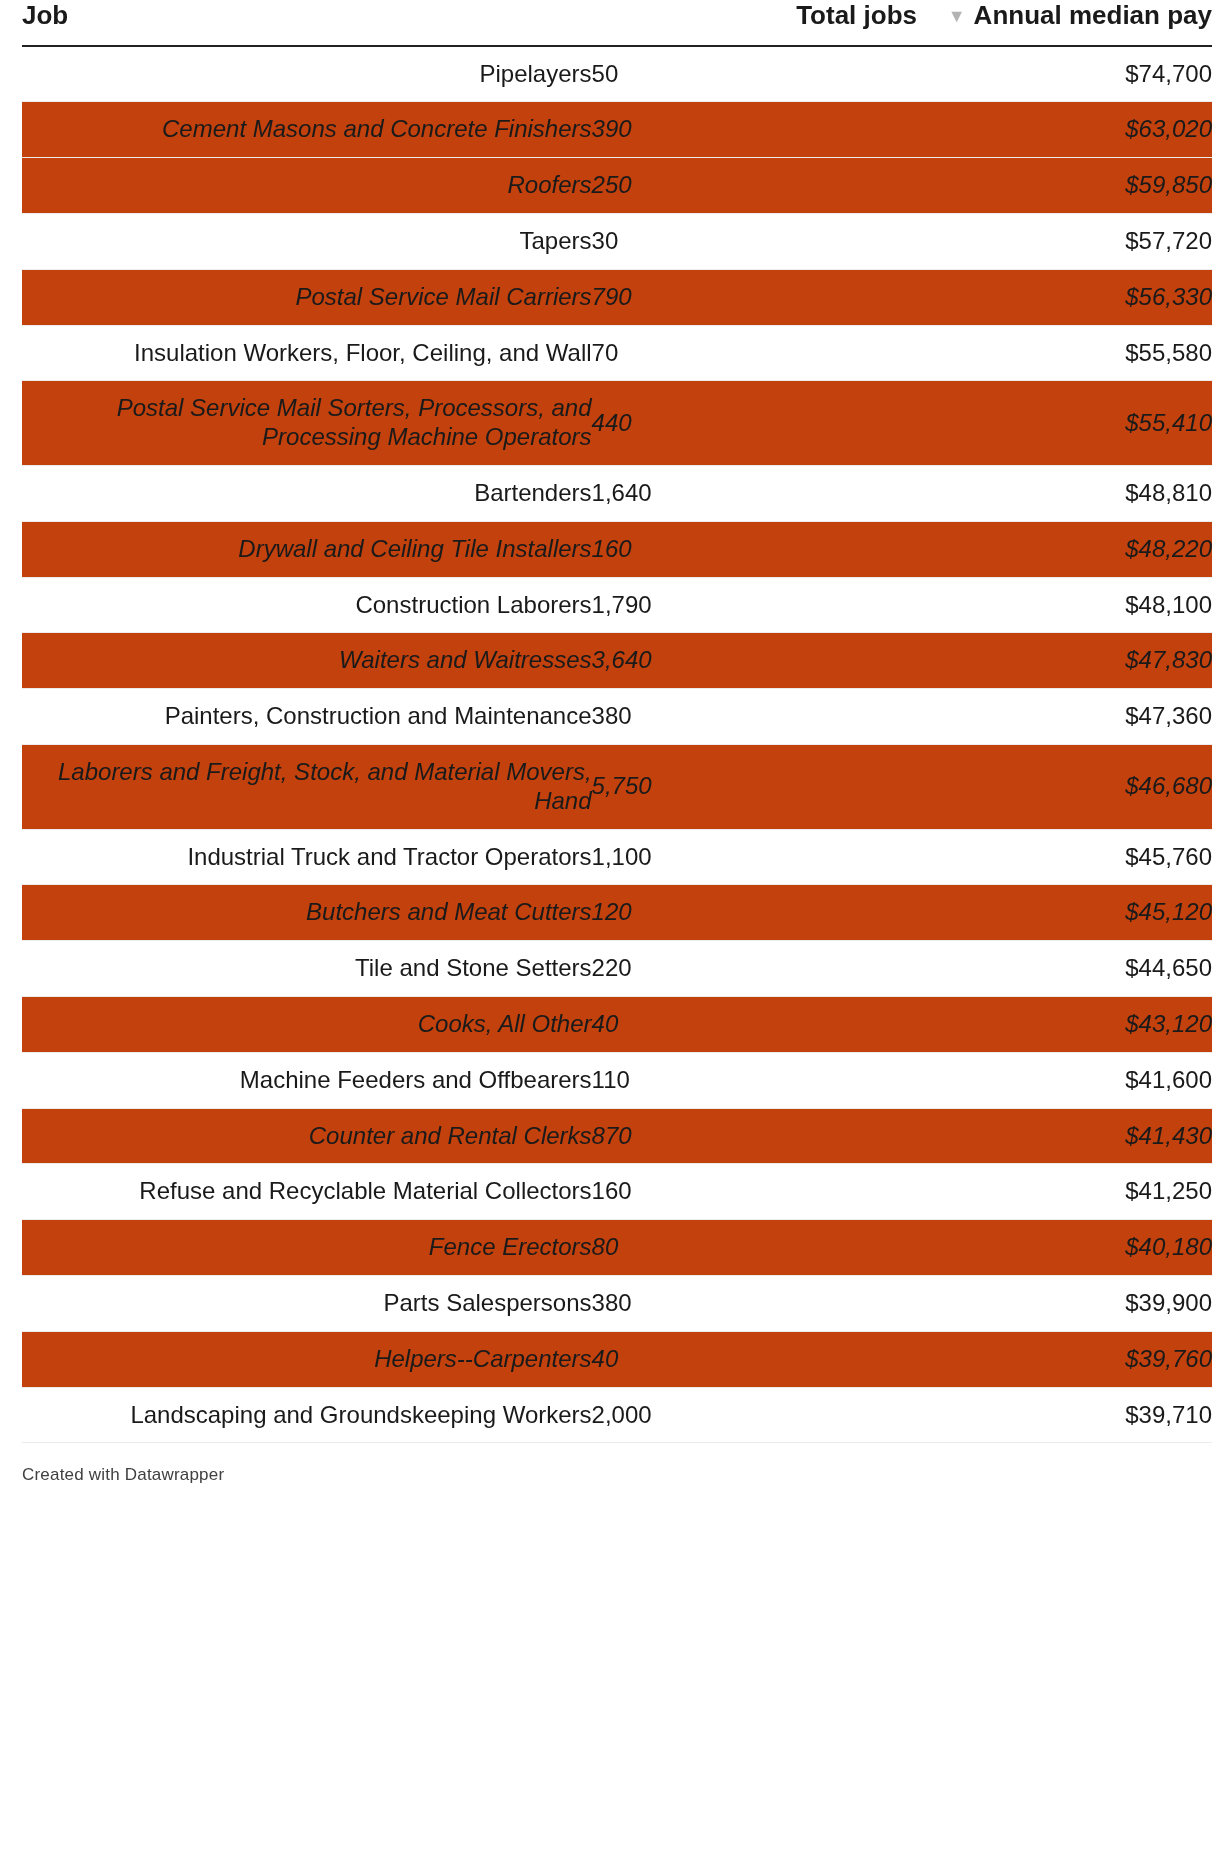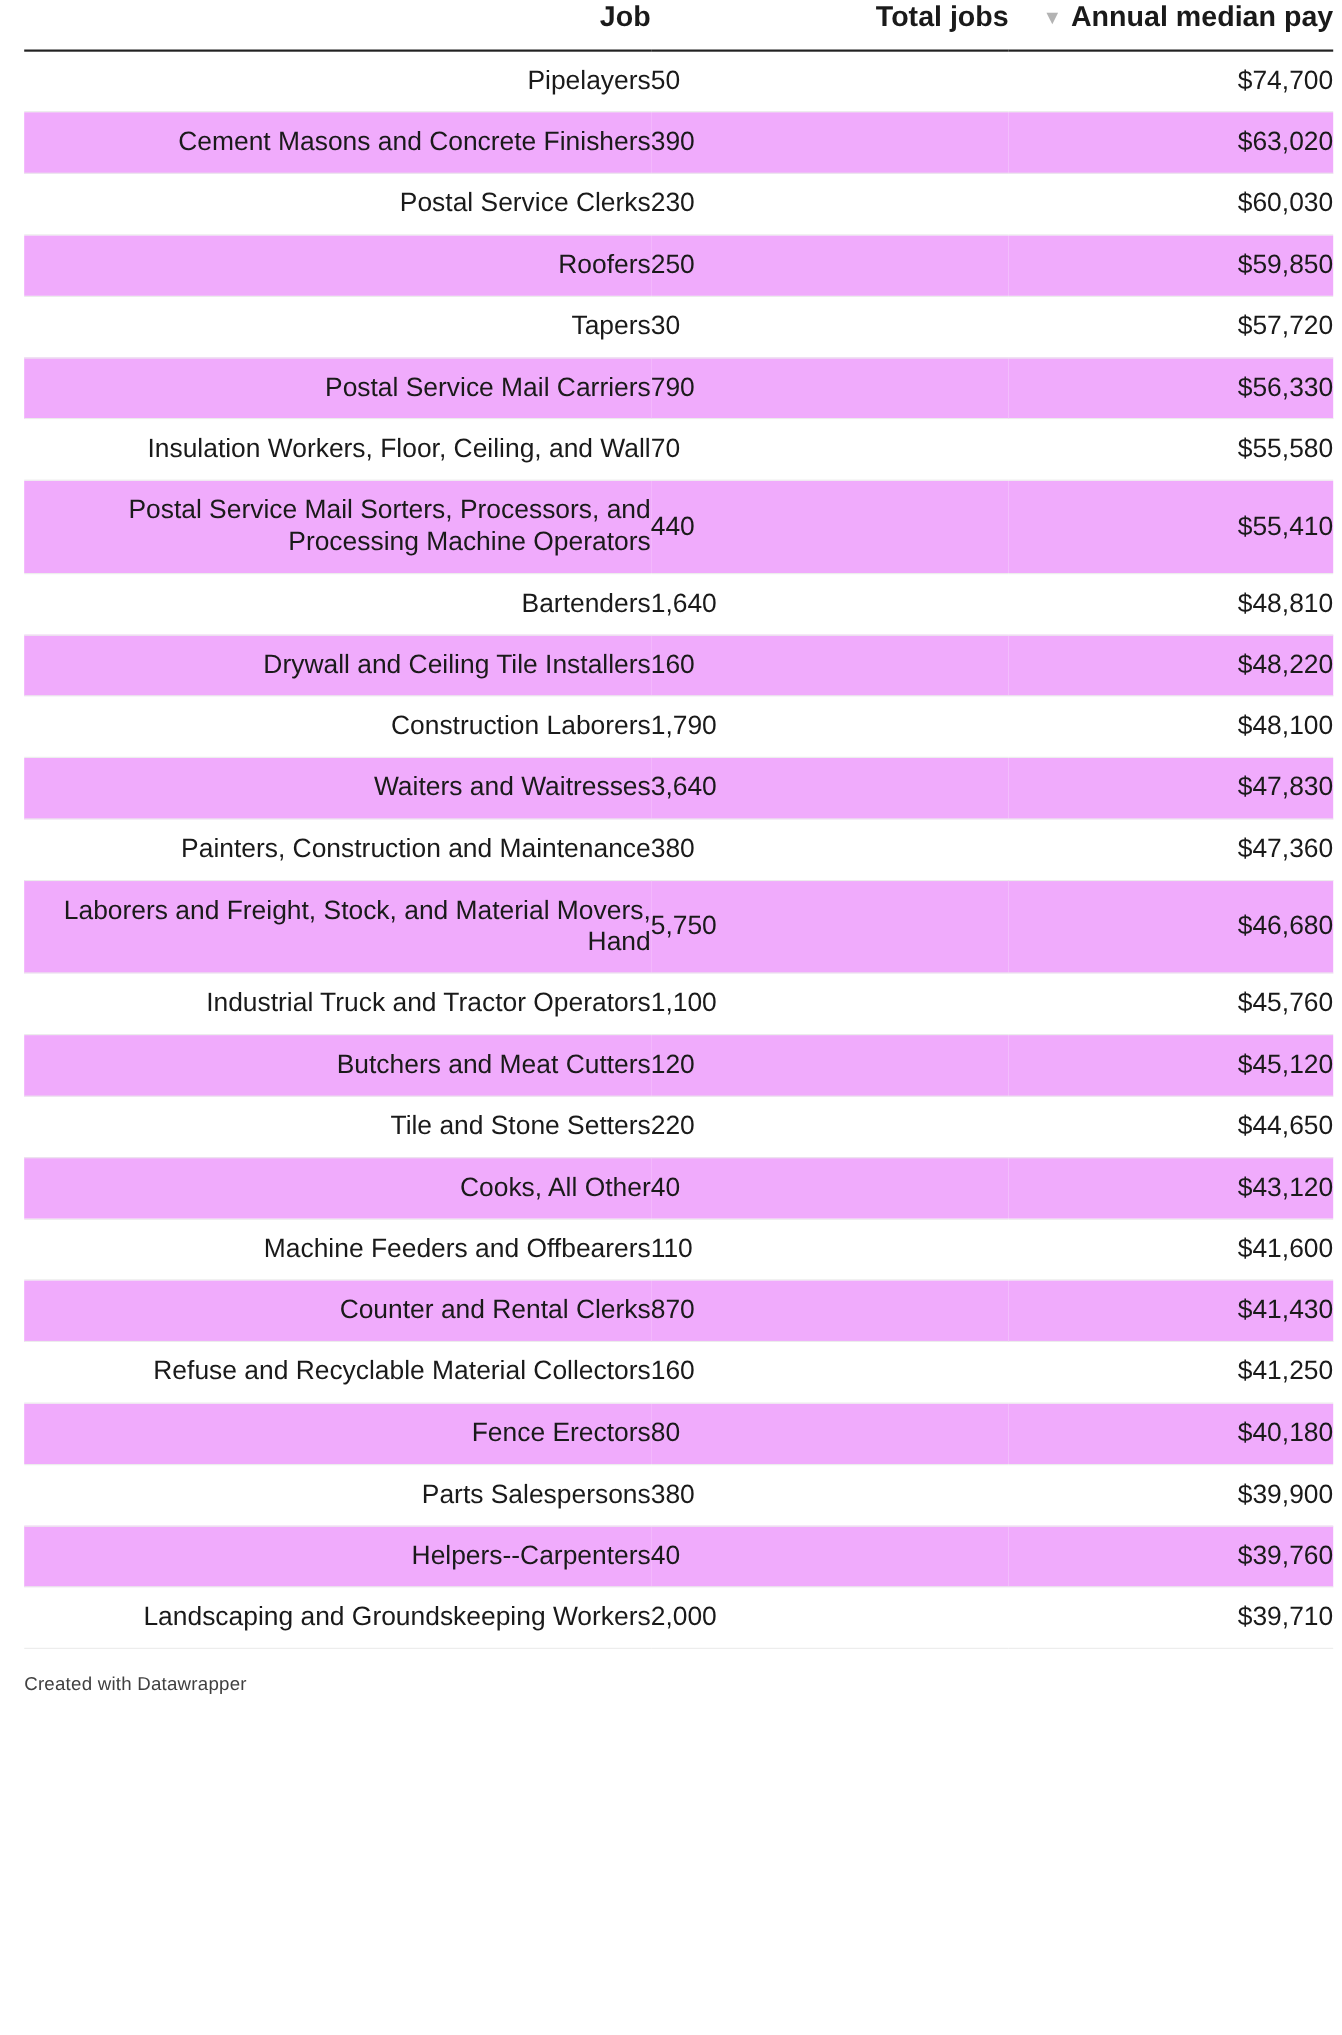--- a/index.html
+++ b/index.html
@@ -26,21 +26,20 @@
     table-layout: fixed;
   }
   table.dw-table th {
     font-size: 26px;
     font-weight: bold;
     color: #1a1a1a;
     padding: 0 0 14px 0;
     vertical-align: bottom;
     border-bottom: 2px solid #222222;
     line-height: 1.18;
-    text-align: right;
   }
   th.col-job {
     text-align: left;
     width: 560px;
     padding-left: 4px;
   }
   th.col-total {
     text-align: right;
     width: 320px;
     padding-right: 28px;
@@ -77,21 +76,22 @@
   }
   td.c-pay {
     text-align: right;
     padding-right: 4px;
     white-space: nowrap;
   }
   tr.odd td {
     background: #ffffff;
   }
   tr.even td {
-    background: #f0abfc;
+    background: #c2410c;
+    font-style: italic;
   }
   .footer {
     font-size: 17px;
     color: #404040;
     margin: 22px 0 0 22px;
     letter-spacing: 0.2px;
   }
 </style>
 </head>
 <body>
@@ -115,25 +115,20 @@
         <tr class="odd">
           <td class="c-job">Pipelayers</td>
           <td class="c-total">50</td>
           <td class="c-pay">$74,700</td>
         </tr>
         <tr class="even">
           <td class="c-job">Cement Masons and Concrete Finishers</td>
           <td class="c-total">390</td>
           <td class="c-pay">$63,020</td>
         </tr>
-        <tr class="odd">
-          <td class="c-job">Postal Service Clerks</td>
-          <td class="c-total">230</td>
-          <td class="c-pay">$60,030</td>
-        </tr>
         <tr class="even">
           <td class="c-job">Roofers</td>
           <td class="c-total">250</td>
           <td class="c-pay">$59,850</td>
         </tr>
         <tr class="odd">
           <td class="c-job">Tapers</td>
           <td class="c-total">30</td>
           <td class="c-pay">$57,720</td>
         </tr>

